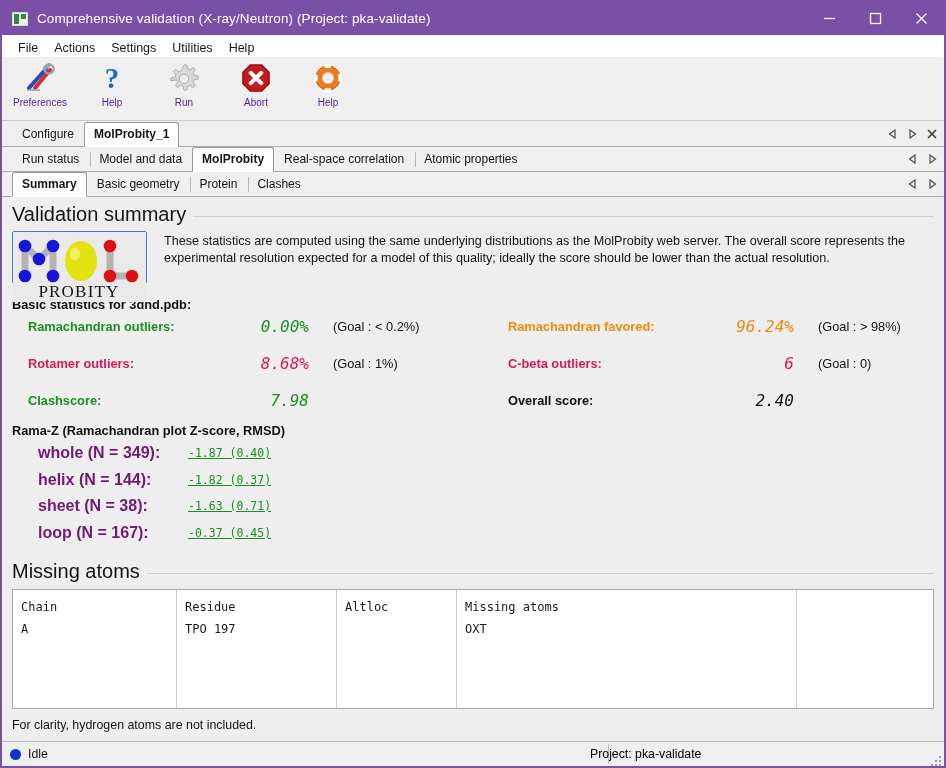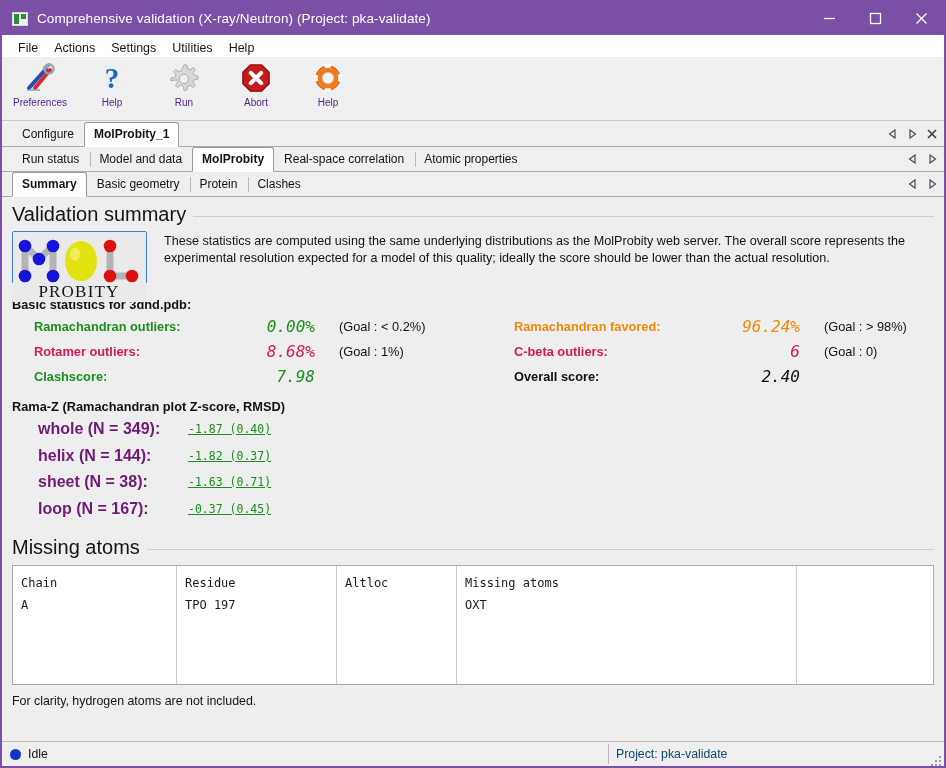--- a/index.html
+++ b/index.html
@@ -209,22 +209,22 @@
   }
 
   .basic-title {
     font-size: 12.8px; font-weight: bold; color: #121212;
     margin-top: 13px; margin-bottom: 2px;
   }
 
   .stats {
     display: grid;
     grid-template-columns: 210px 95px 175px 215px 95px auto;
-    row-gap: 0px;
-    margin-left: 22px;
+    row-gap: 12px;
+    margin-left: 16px;
     align-items: center;
   }
   .stat-label {
     font-size: 12.8px; font-weight: bold;
     line-height: 25px;
     white-space: nowrap;
   }
   .stat-value {
     font-family: "DejaVu Sans Mono", monospace;
     font-size: 16px;
@@ -309,22 +309,22 @@
     margin-left: 8px; margin-right: 7px;
     flex: 0 0 auto;
   }
   .status-text { font-size: 12.3px; color: #141414; }
   .status-sep {
     position: absolute;
     left: 606px; top: 2px; bottom: 2px;
     width: 1px; background: #b9b9b9;
   }
   .status-project {
-    position: absolute; left: 614px;
-    font-size: 12.3px; color: #0c4a6e;
+    position: absolute; left: 588px;
+    font-size: 12.3px; color: #000000;
   }
   .status-grip {
     position: absolute; right: 2px; bottom: 1px;
     width: 12px; height: 12px;
   }
 </style>
 </head>
 <body>
 
 <div class="window">

